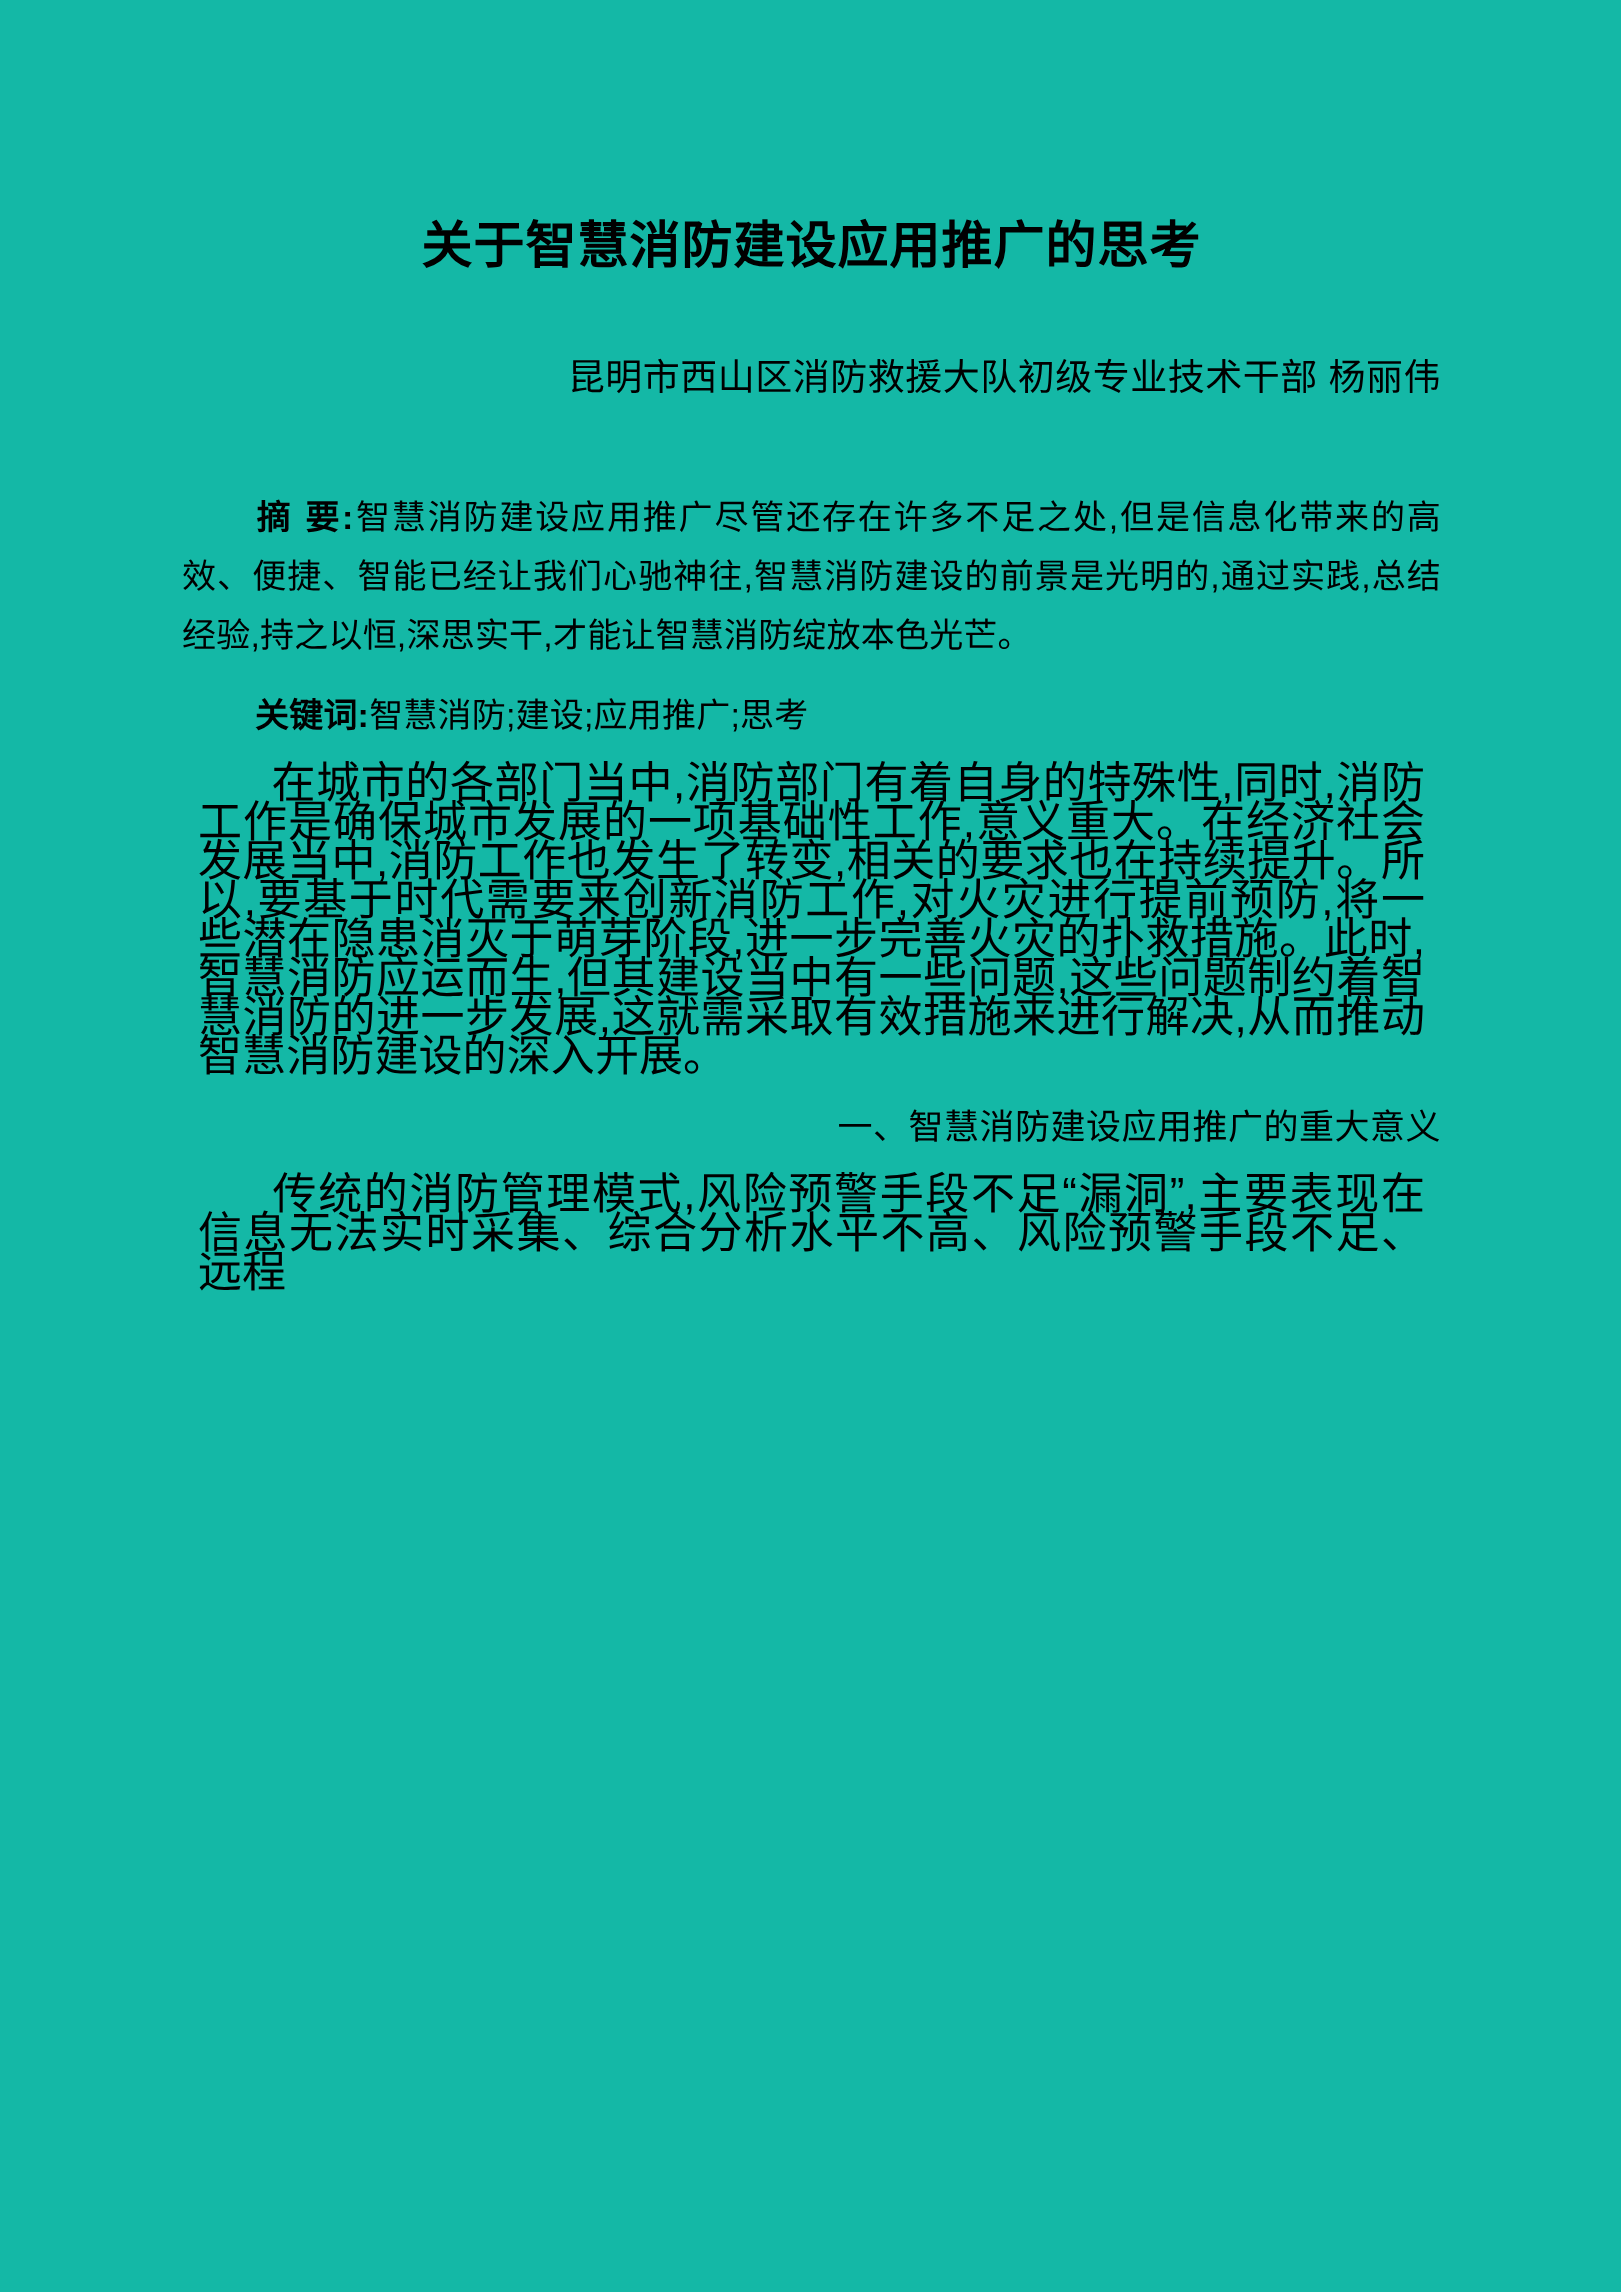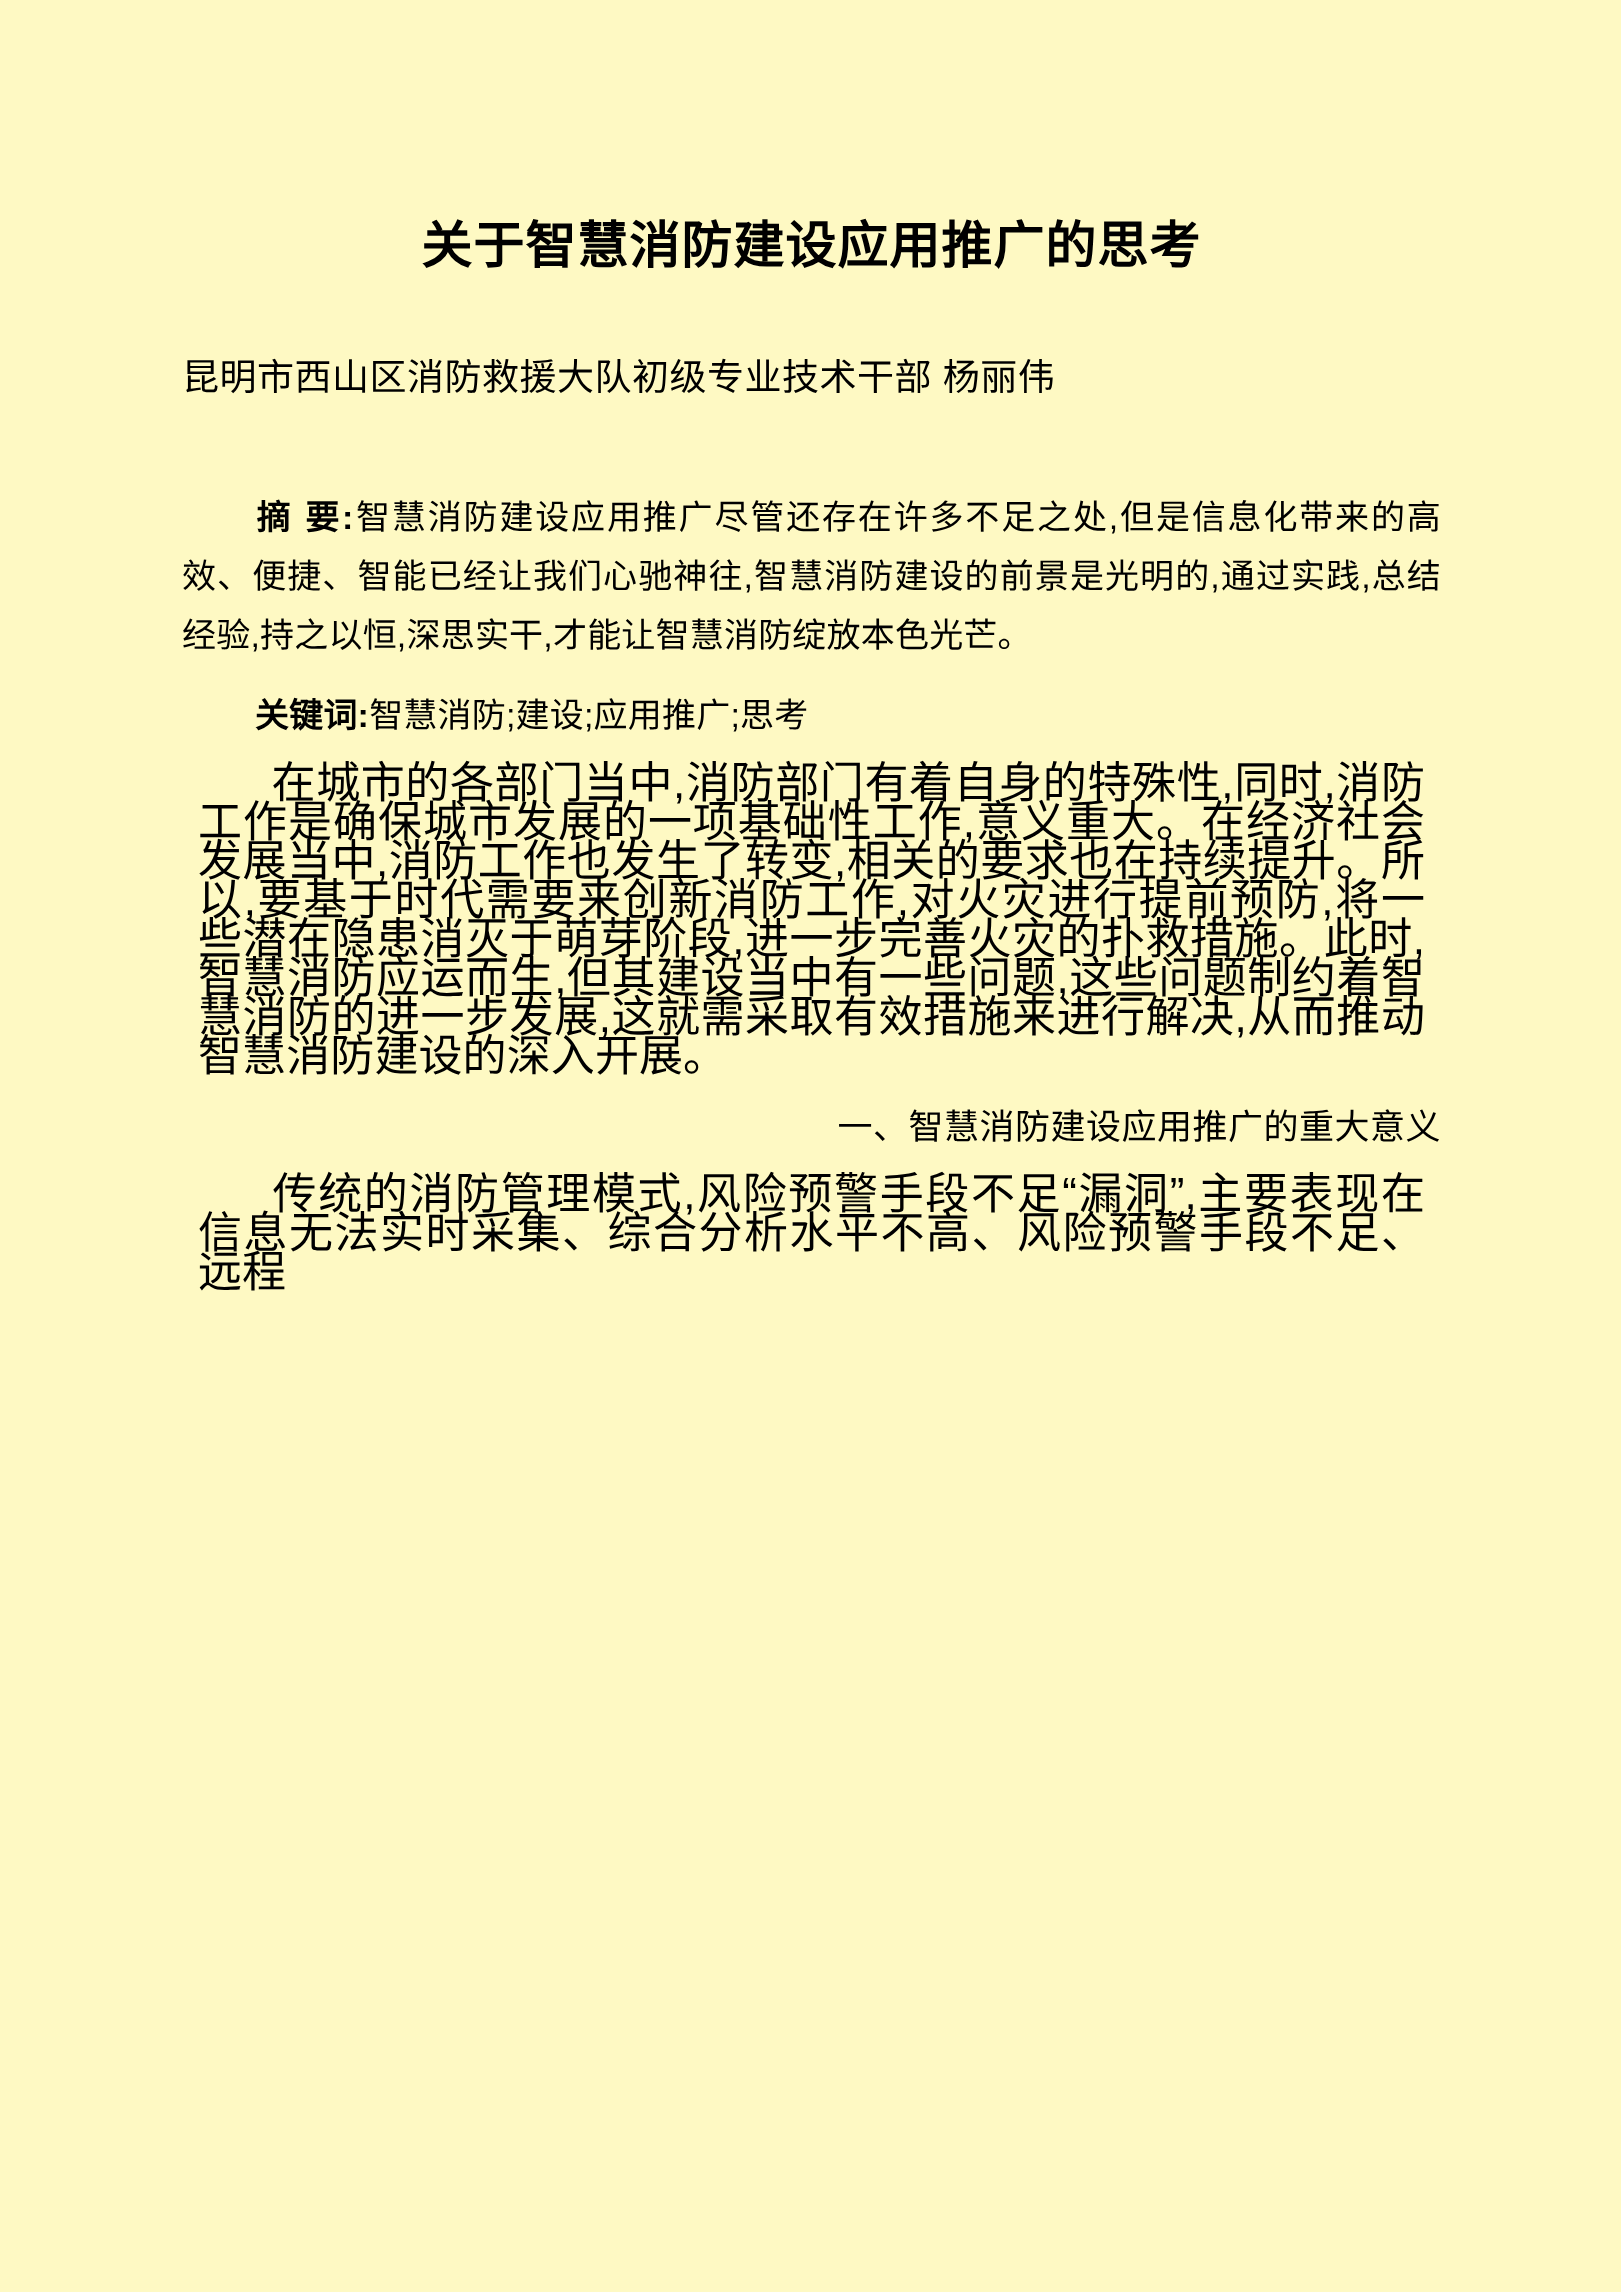--- a/index.html
+++ b/index.html
@@ -10,21 +10,21 @@
   }
   body {
     font-family: "Liberation Sans", "DejaVu Sans", sans-serif;
     color: #000000;
   }
   .page {
     position: relative;
     width: 1621px;
     height: 2293px;
     margin: 0 auto;
-    background: #fef9c3;
+    background: #14b8a6;
     box-sizing: border-box;
     overflow: hidden;
   }
   .content {
     position: absolute;
     left: 182px;
     top: 0;
     width: 1259px;
   }
 
@@ -37,21 +37,21 @@
     line-height: 1.25;
     margin: 0;
     padding-top: 214px;
     color: #000;
   }
 
   
   .doc-author {
     font-size: 37px;
     font-weight: 400;
-    text-align: left;
+    text-align: right;
     line-height: 1.3;
     margin: 0;
     padding-top: 76px;
     letter-spacing: 0.5px;
   }
 
   
   .abstract {
     margin: 0;
     padding-top: 86px;

